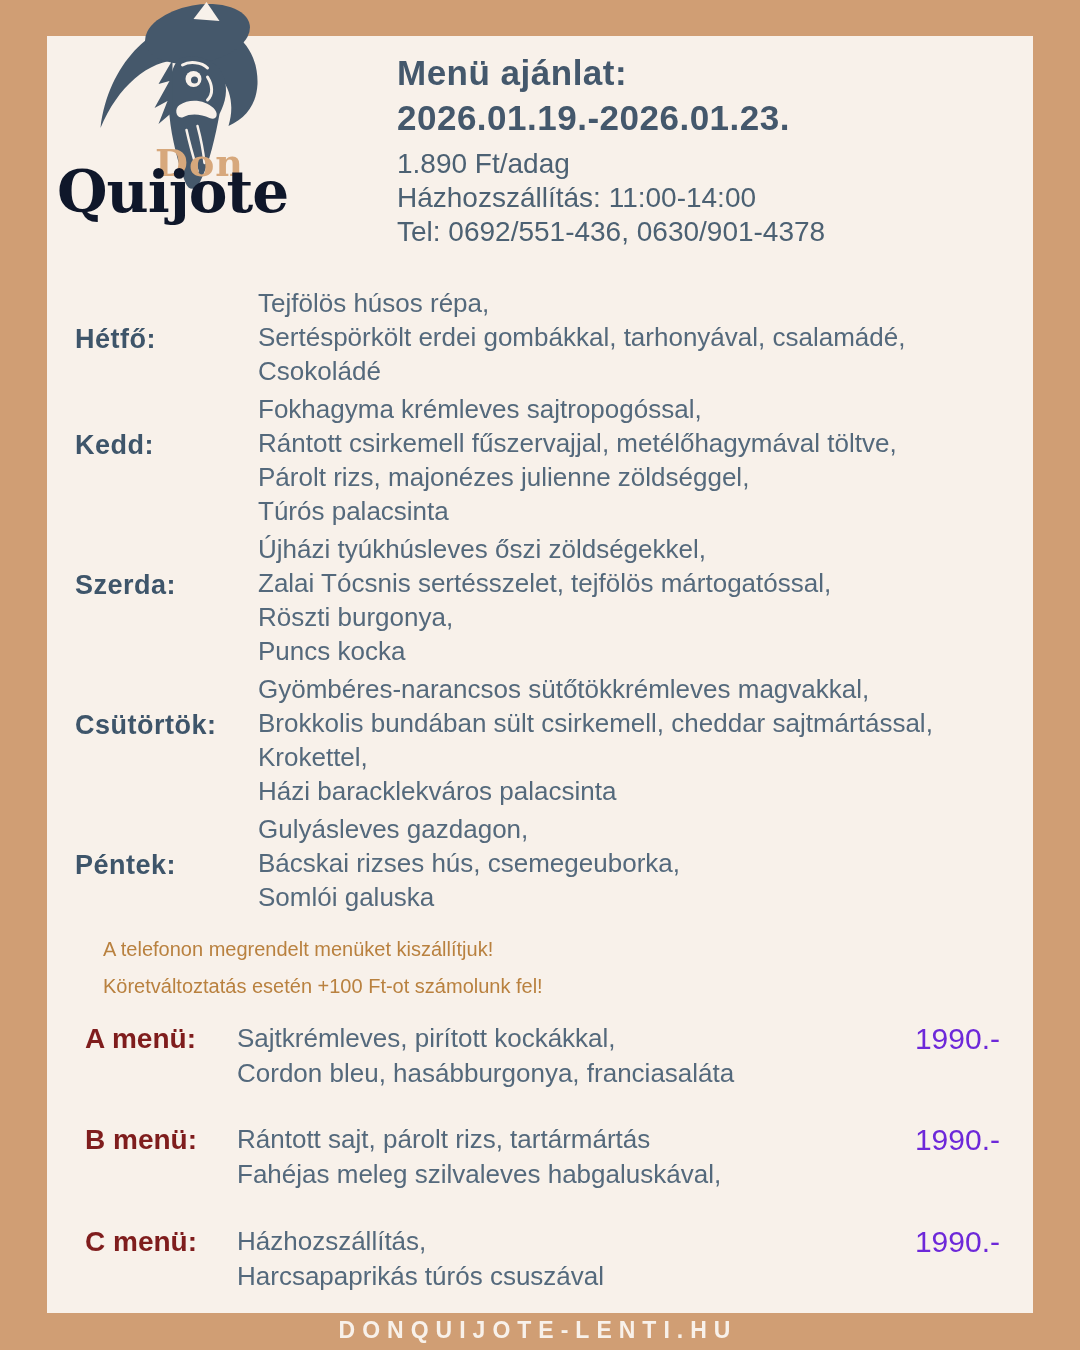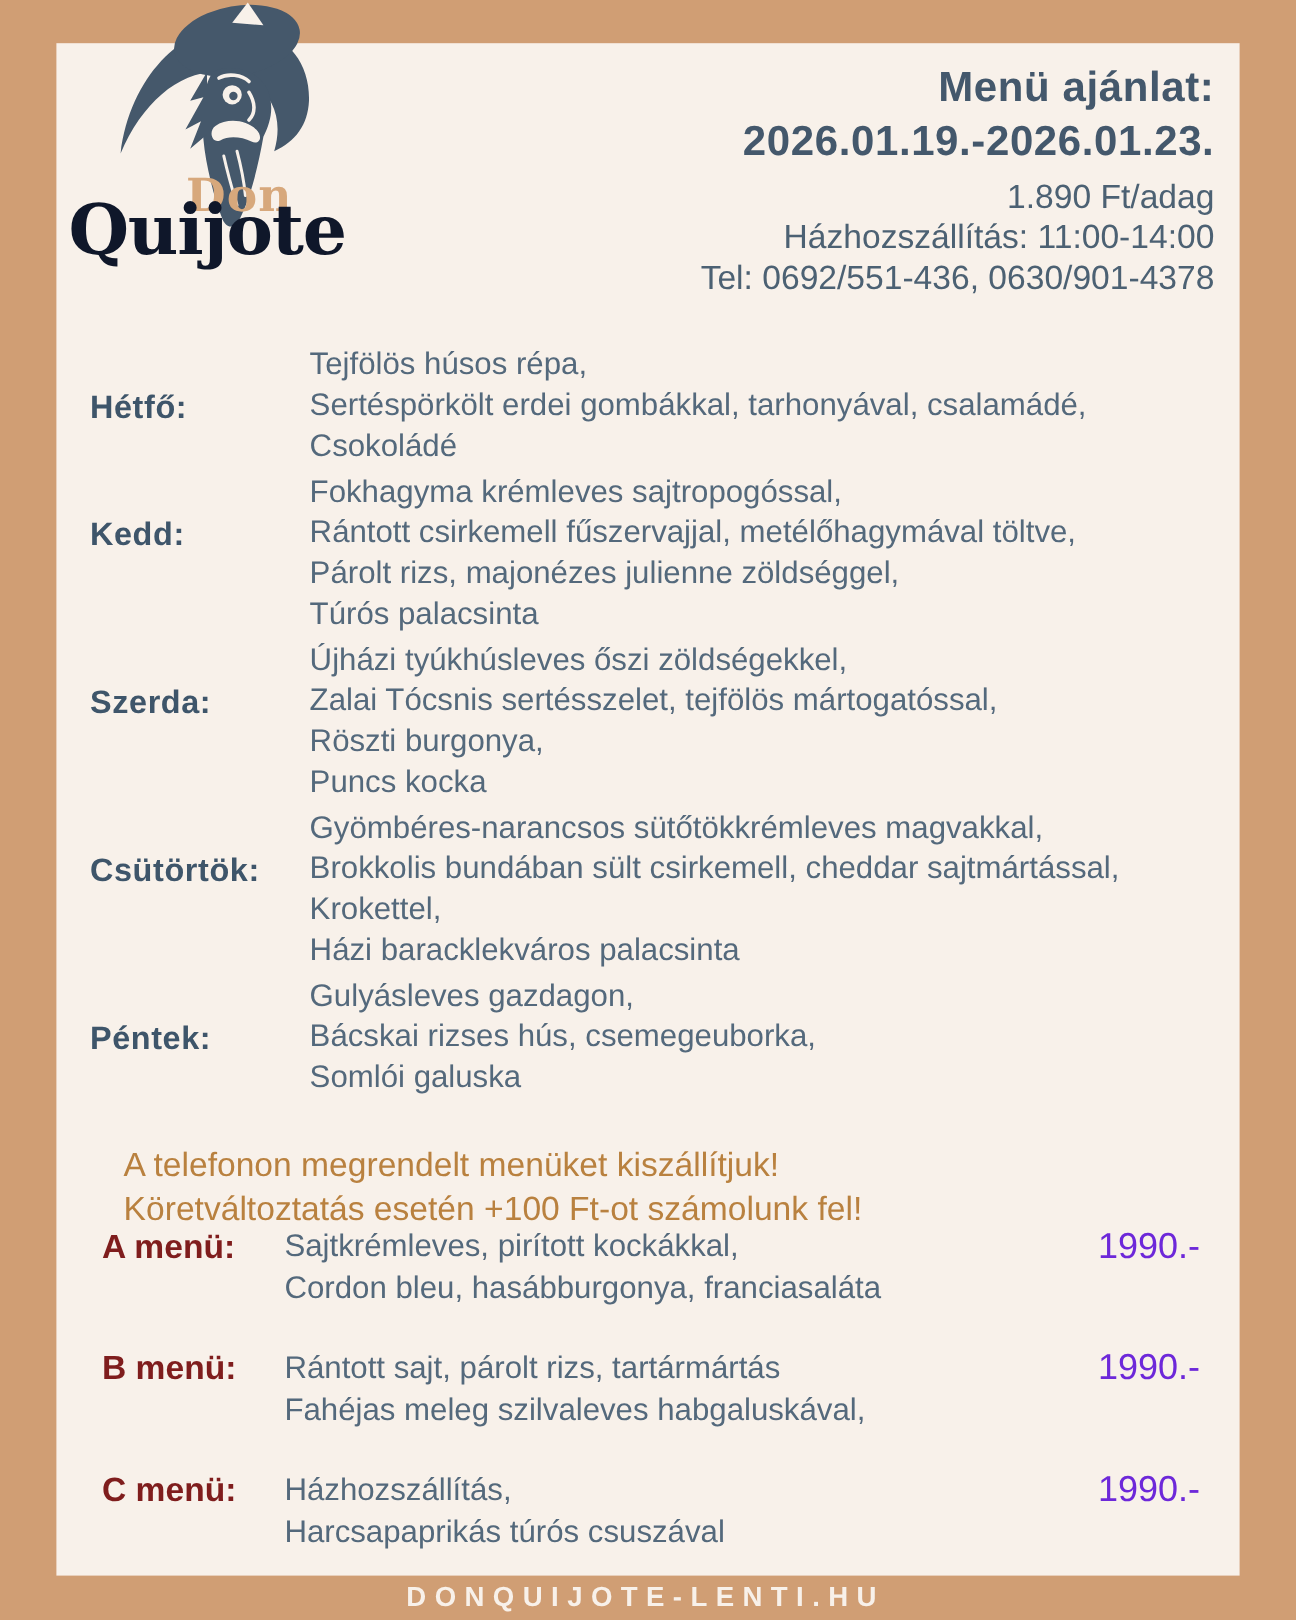--- a/index.html
+++ b/index.html
@@ -28,39 +28,39 @@
   }
   .brand-quijote {
     position:absolute; left:0px; top:158px; width:300px;
     font-family:"DejaVu Serif", serif; font-weight:bold;
     font-size:58px; color:#0f172a; letter-spacing:-1px;
   }
 
   
   .header {
     position:absolute; left:350px; width:615px; top:14px;
-    text-align:right; color:#44586c;
+    text-align:left; color:#44586c;
   }
   .h-title { font-size:35px; font-weight:bold; line-height:45px; letter-spacing:0.5px; }
   .h-sub   { font-size:28px; line-height:34px; color:#4c6173; }
   .h-sub.first { margin-top:7px; }
 
   
   .days { position:absolute; left:28px; right:16px; top:250px; }
   .day  { display:grid; grid-template-columns:183px 1fr; margin-bottom:4px; }
   .day-label {
     font-weight:bold; font-size:27px; line-height:34px;
     color:#3e556a; letter-spacing:0.5px;margin-top:36px;
   }
   .day-items { font-size:26px; line-height:34px; color:#54697c; }
 
   
   .note {
-    position:absolute; left:56px; top:916px;
-    font-size:28px; line-height:37px; color:#b9813f;
+    position:absolute; left:56px; top:895px;
+    font-size:20px; line-height:37px; color:#b9813f;
   }
 
   
   .fixed {
     position:absolute; left:38px; right:33px;
     display:grid; grid-template-columns:152px 1fr auto;
   }
   .fixed.m-a { top:985px; }
   .fixed.m-b { top:1086px; }
   .fixed.m-c { top:1188px; }

